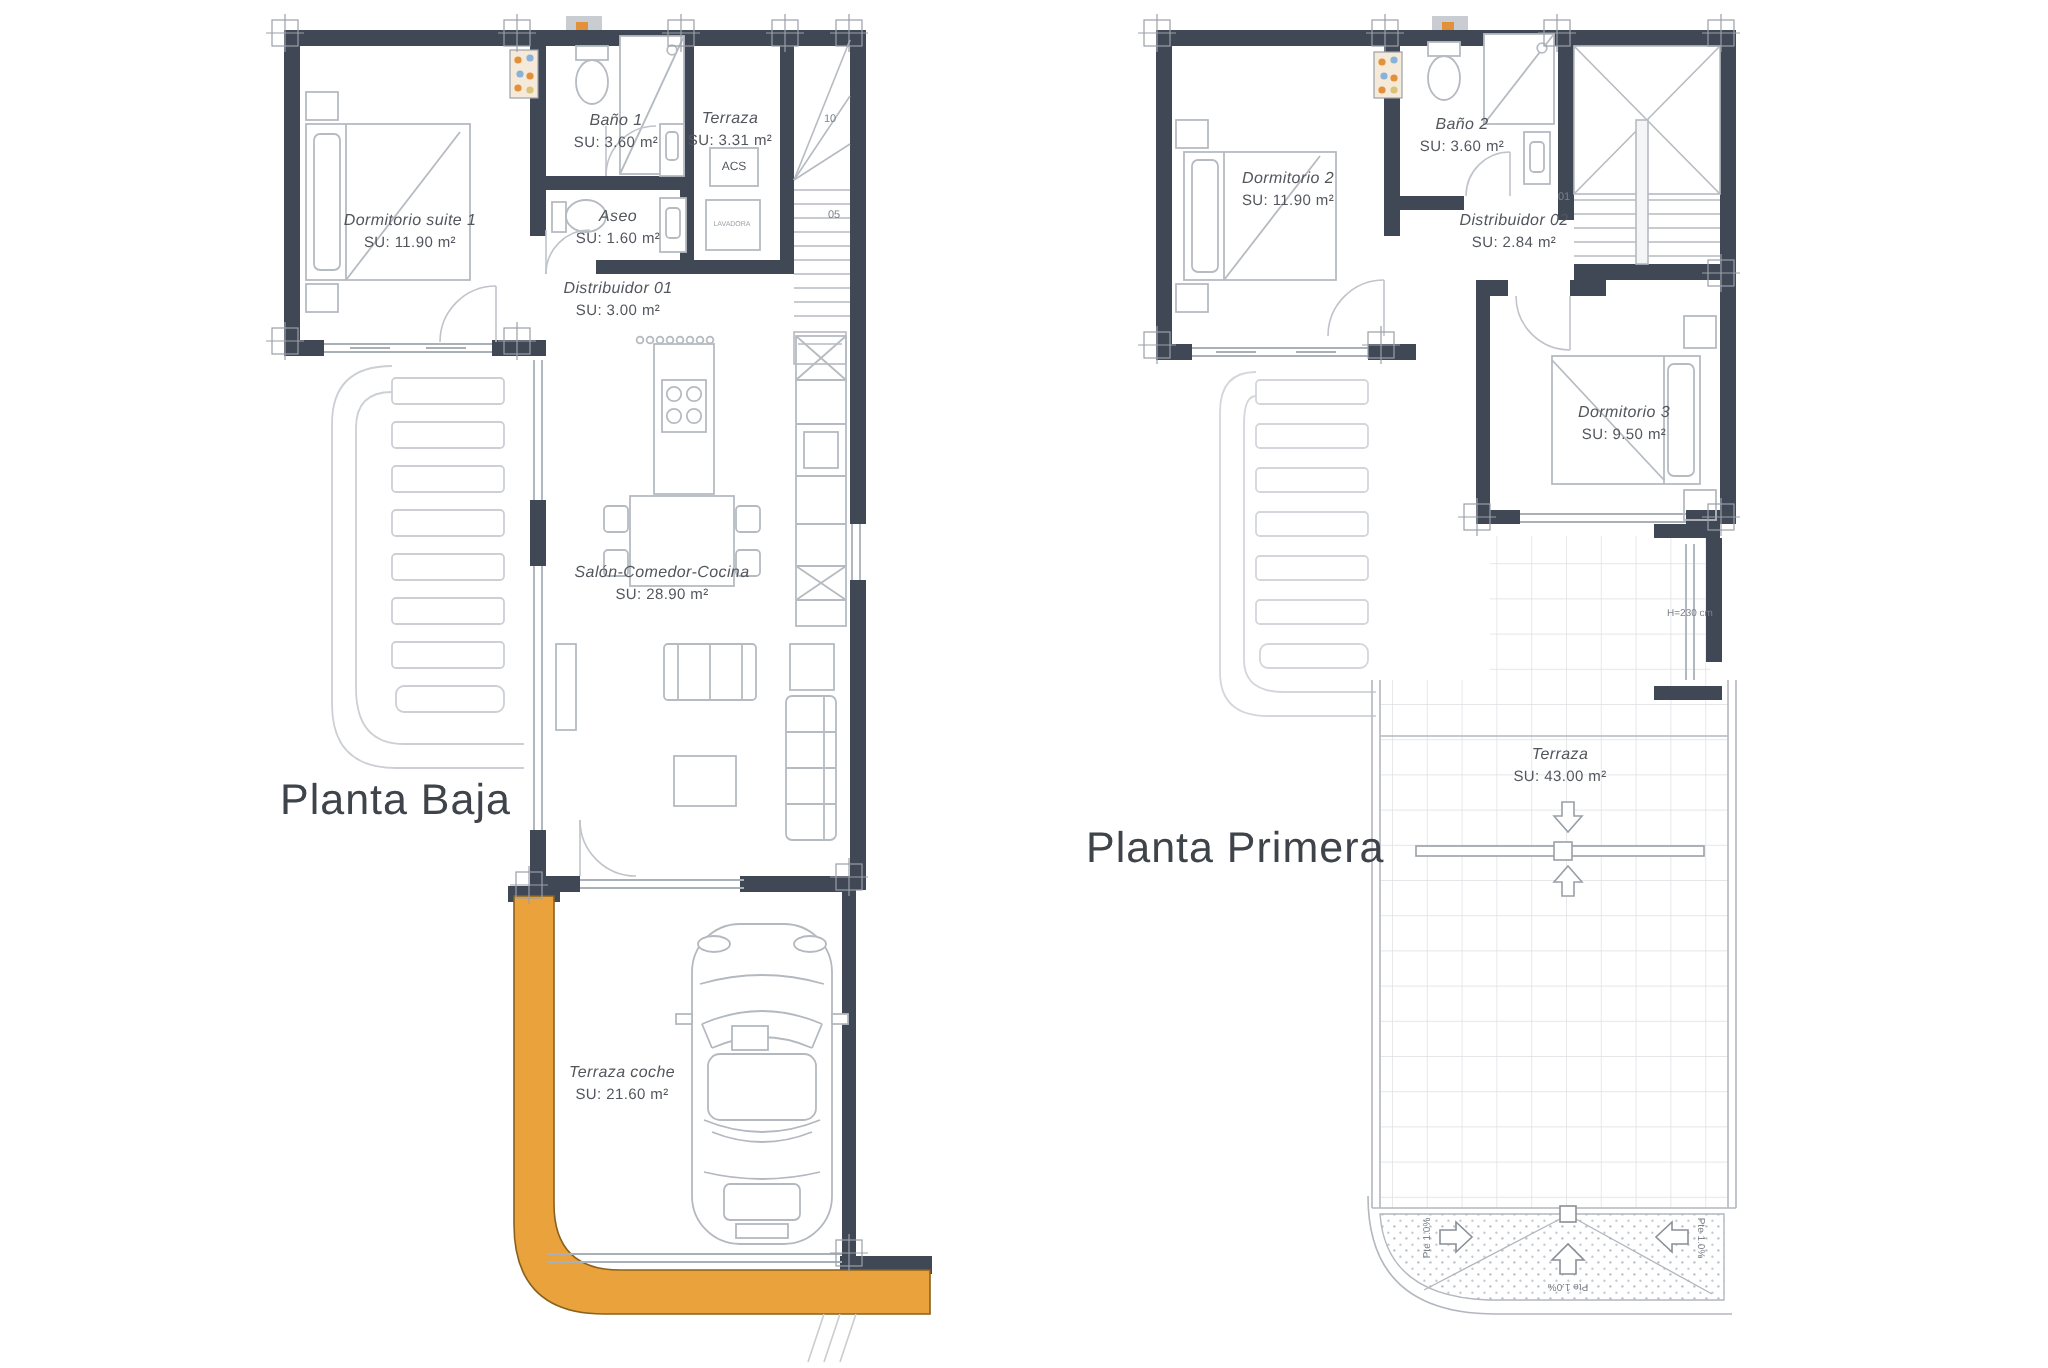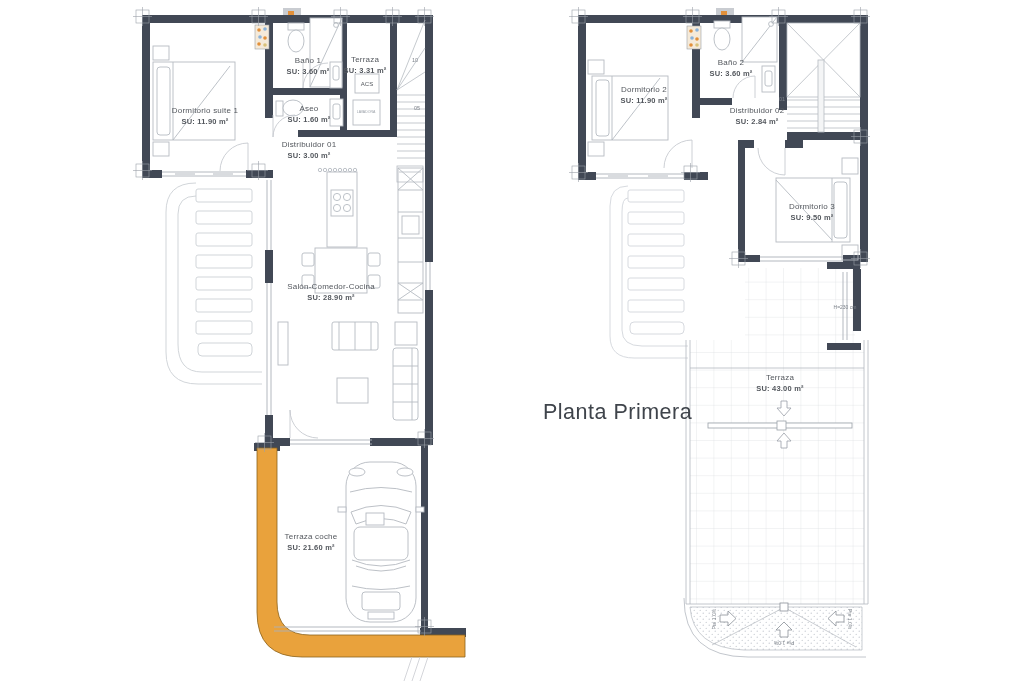--- a/index.html
+++ b/index.html
@@ -1,22 +1,22 @@
 <!DOCTYPE html>
 <html><head>
 <meta charset="utf-8">
 <style>
   html,body{margin:0;padding:0;background:#ffffff;}
   .canvas{position:relative;width:1024px;height:684px;background:#ffffff;overflow:hidden;
           font-family:"Liberation Sans", sans-serif;}
   svg{position:absolute;left:0;top:0;}
   .lbl{position:absolute;transform:translate(-50%,-50%);text-align:center;
        font-size:8px;line-height:1.35;color:#53575d;white-space:nowrap;letter-spacing:.2px;}
-  .lbl .a{display:block;font-size:7.5px;font-weight:bold;}
-  .lbl .n{display:block;}
+  .lbl .a{display:block;font-size:7.5px;}
+  .lbl .n{display:block;font-style:italic;}
   .title{position:absolute;font-size:21.5px;color:#3f444b;letter-spacing:.5px;white-space:nowrap;}
   .tiny{position:absolute;transform:translate(-50%,-50%);font-size:6px;color:#53575d;white-space:nowrap;}
   .micro{position:absolute;transform:translate(-50%,-50%);font-size:5.5px;color:#7c828a;white-space:nowrap;}
   .nano{position:absolute;transform:translate(-50%,-50%);font-size:3.5px;color:#9aa0a8;white-space:nowrap;}
   .rotL{transform:translate(-50%,-50%) rotate(-90deg);font-size:5px;}
   .rotR{transform:translate(-50%,-50%) rotate(90deg);font-size:5px;}
   .flip{transform:translate(-50%,-50%) rotate(180deg);font-size:5px;}
 </style>
 </head>
 <body>
@@ -497,20 +497,21 @@
     <span class="a">SU: 28.90 m²</span>
   </div>
   <div class="lbl" style="left:311px;top:542px">
     <span class="n">Terraza coche</span>
     <span class="a">SU: 21.60 m²</span>
   </div>
   <div class="tiny" style="left:367px;top:84px">ACS</div>
   <div class="nano" style="left:366px;top:112px">LAVADORA</div>
   <div class="micro" style="left:415px;top:60px">10</div>
   <div class="micro" style="left:417px;top:108px">05</div>
+  <div class="title" style="left:140px;top:388px">Planta Baja</div>
 
   <div class="lbl" style="left:644px;top:95px">
     <span class="n">Dormitorio 2</span>
     <span class="a">SU: 11.90 m²</span>
   </div>
   <div class="lbl" style="left:731px;top:68px">
     <span class="n">Baño 2</span>
     <span class="a">SU: 3.60 m²</span>
   </div>
   <div class="lbl" style="left:757px;top:116px">
@@ -523,15 +524,15 @@
   </div>
   <div class="lbl" style="left:780px;top:383px">
     <span class="n">Terraza</span>
     <span class="a">SU: 43.00 m²</span>
   </div>
   <div class="micro" style="left:845px;top:307px;font-size:5px">H=230 cm</div>
   <div class="micro" style="left:782px;top:99px">01</div>
   <div class="micro rotL" style="left:714px;top:619px">Pte 1.0%</div>
   <div class="micro rotR" style="left:850px;top:619px">Pte 1.0%</div>
   <div class="micro flip" style="left:784px;top:643px">Pte 1.0%</div>
-  <div class="title" style="left:543px;top:400px">Planta Primera</div>
+  <div class="title" style="left:543px;top:412px">Planta Primera</div>
 
 </div>
 
 </body></html>

